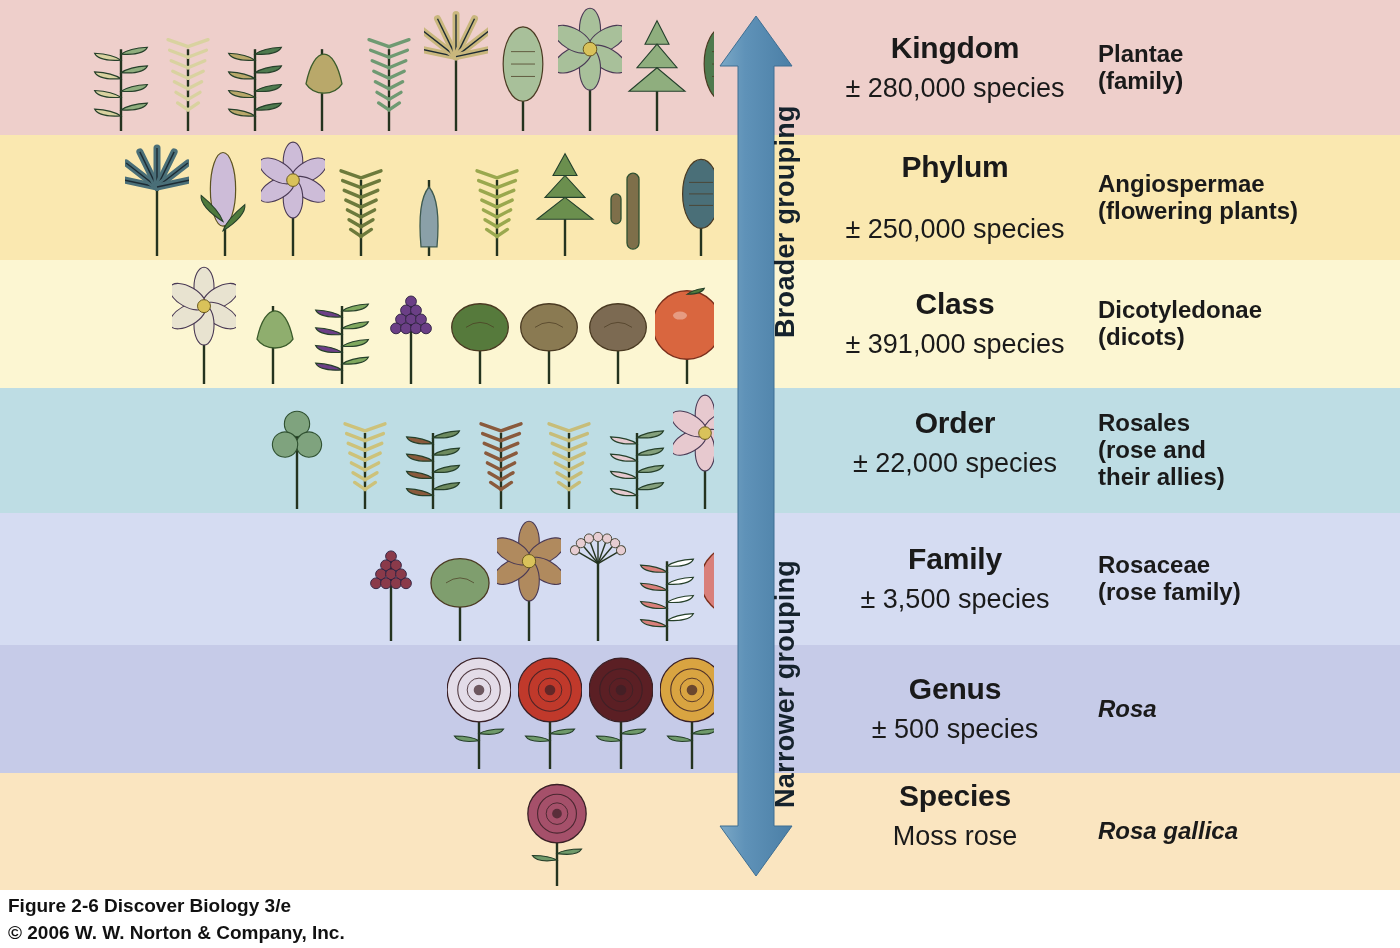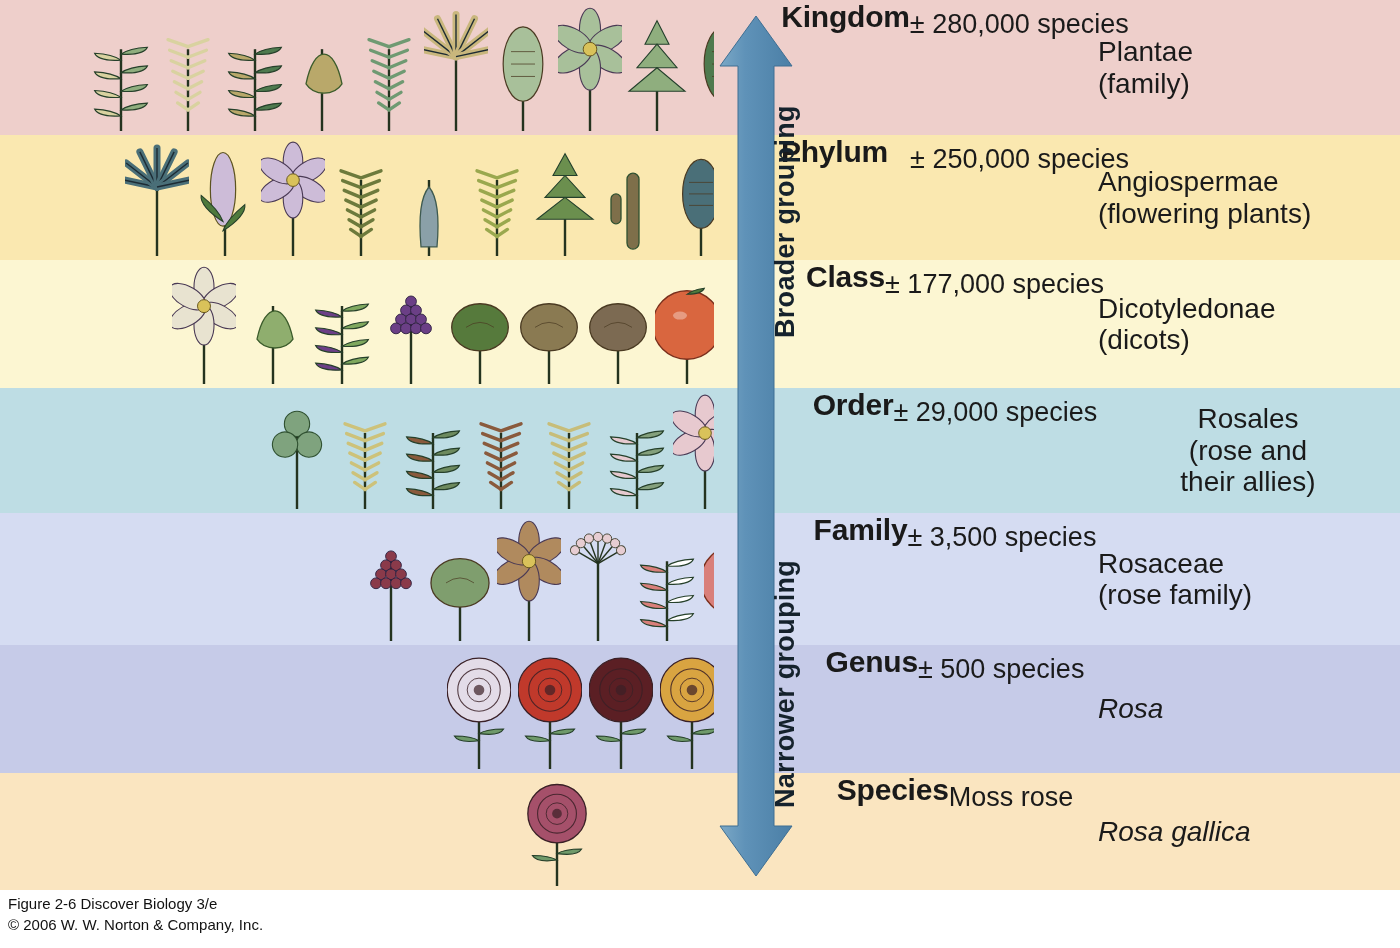--- a/index.html
+++ b/index.html
@@ -14,45 +14,45 @@
 
   
   .illus{
     position:absolute;top:0;height:100%;overflow:hidden;
   }
   .illus-inner{position:absolute;inset:0;display:flex;align-items:flex-end;}
 
   
   .rank-col{
     position:absolute;left:830px;width:250px;
-    display:flex;justify-content:center;
+    display:flex;flex-direction:column;justify-content:center;align-items:center;
     text-align:center;color:#1a1a1a;
   }
   .rank-name{font-weight:bold;font-size:30px;letter-spacing:-.2px;line-height:1.1;}
   .rank-count{font-weight:normal;font-size:27px;line-height:1.15;margin-top:9px;white-space:nowrap;}
   .taxon-col{
     position:absolute;left:1098px;width:300px;
     display:flex;flex-direction:column;justify-content:center;
-    color:#1a1a1a;font-weight:normal;font-size:28px;line-height:1.12;
+    color:#1a1a1a;font-weight:bold;font-size:24px;line-height:1.12;
   }
   .taxon-col.ital{font-style:italic;}
 
   
   #arrow{position:absolute;left:714px;top:8px;width:84px;height:876px;}
   .arrow-label{
     position:absolute;left:0;width:876px;
     transform-origin:0 0;
     color:#15222c;font-weight:bold;font-size:27px;letter-spacing:.3px;
     white-space:nowrap;
   }
 
   
   #caption{
     position:absolute;left:8px;top:893px;width:700px;
-    font-size:15px;font-weight:normal;color:#111;line-height:1.42;
+    font-size:19px;font-weight:bold;color:#111;line-height:1.42;
   }
 
   
   .plant{flex:0 0 auto;position:relative;}
 </style>
 </head>
 <body>
 
 <div id="figure">
 
@@ -859,31 +859,31 @@
       <div class="rank-col" style="top: 135px; height: 125px; gap: 22px;">
         <div class="rank-name">Phylum</div>
      <div class="rank-count">± 250,000 species</div>
       </div>
       <div class="taxon-col" style="top: 135px; height: 125px;">
         <div>Angiospermae</div>
         <div>(flowering plants)</div>
       </div>
       <div class="rank-col" style="top: 260px; height: 128px;">
         <div class="rank-name">Class</div>
-     <div class="rank-count">± 177,000 species</div>
+     <div class="rank-count">± 391,000 species</div>
       </div>
       <div class="taxon-col" style="top: 260px; height: 128px;">
         <div>Dicotyledonae</div>
         <div>(dicots)</div>
       </div>
       <div class="rank-col" style="top: 388px; height: 110px;">
         <div class="rank-name">Order</div>
-     <div class="rank-count">± 29,000 species</div>
-      </div>
-      <div class="taxon-col" style="top: 388px; height: 125px; align-items: center;">
+     <div class="rank-count">± 22,000 species</div>
+      </div>
+      <div class="taxon-col" style="top: 388px; height: 125px;">
         <div>Rosales</div>
         <div>(rose and</div>
         <div>their allies)</div>
       </div>
       <div class="rank-col" style="top: 513px; height: 132px;">
         <div class="rank-name">Family</div>
      <div class="rank-count">± 3,500 species</div>
       </div>
       <div class="taxon-col" style="top: 513px; height: 132px;">
         <div>Rosaceae</div>

